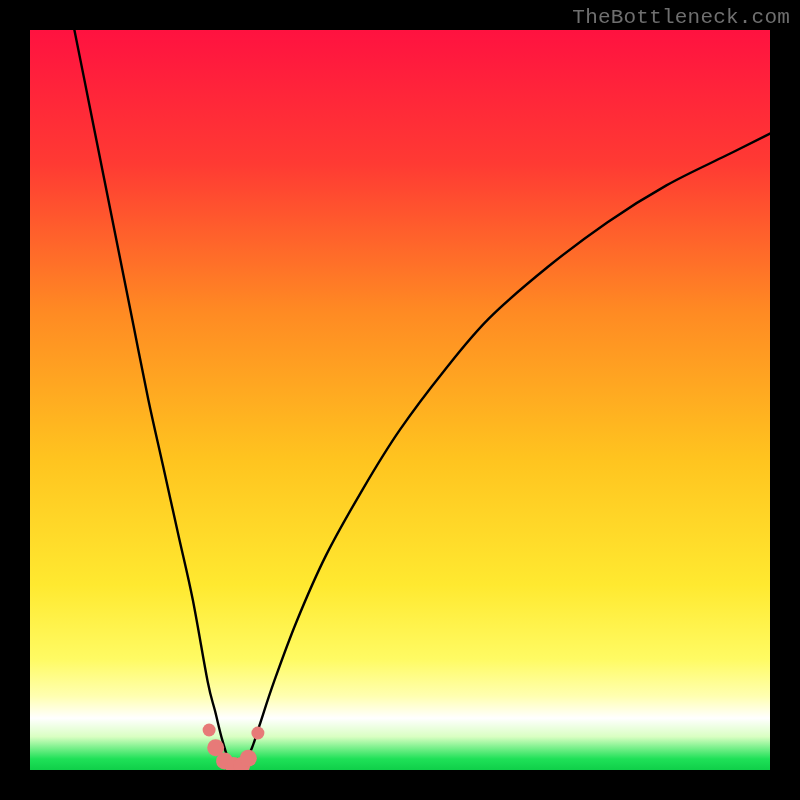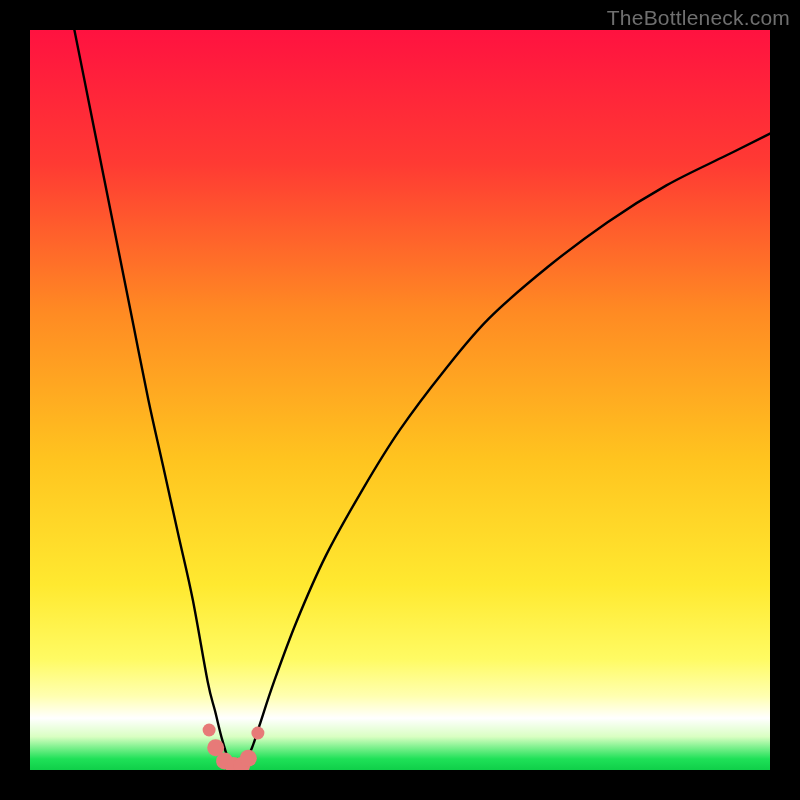--- a/index.html
+++ b/index.html
@@ -27,20 +27,21 @@
     height: 740px;
   }
   .watermark {
     position: absolute;
     top: 6px;
     right: 10px;
     color: #6f6f6f;
     font-size: 21px;
     letter-spacing: 0.2px;
     font-weight: 400;
+    font-family: Liberation Mono, monospace;
   }
   svg {
     position: absolute;
     left: 0;
     top: 0;
   }
 </style>
 </head>
 <body>
 

